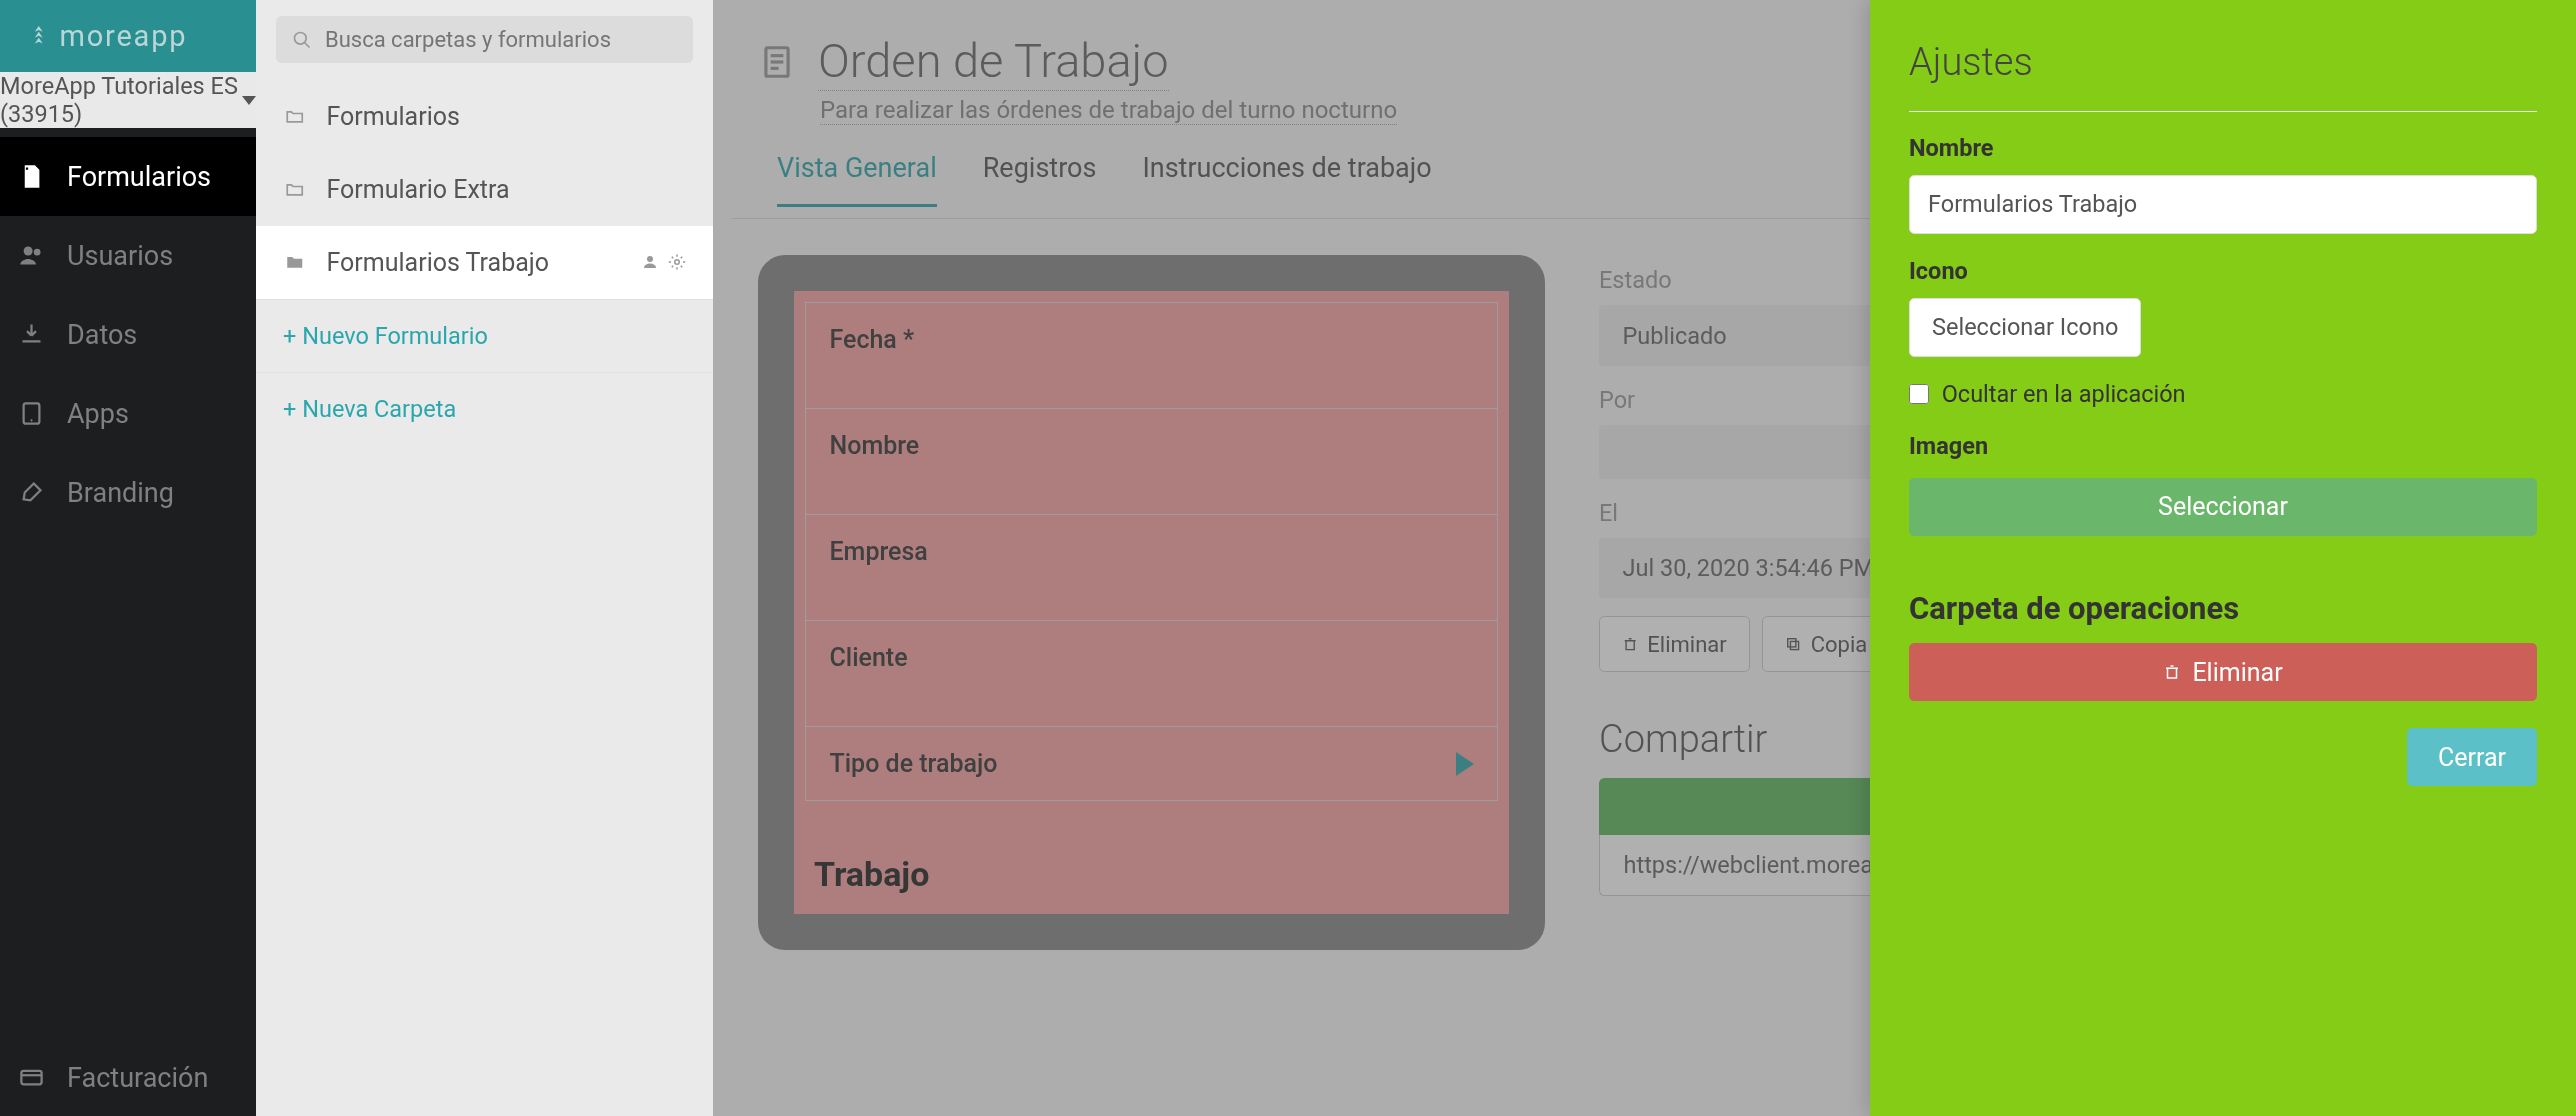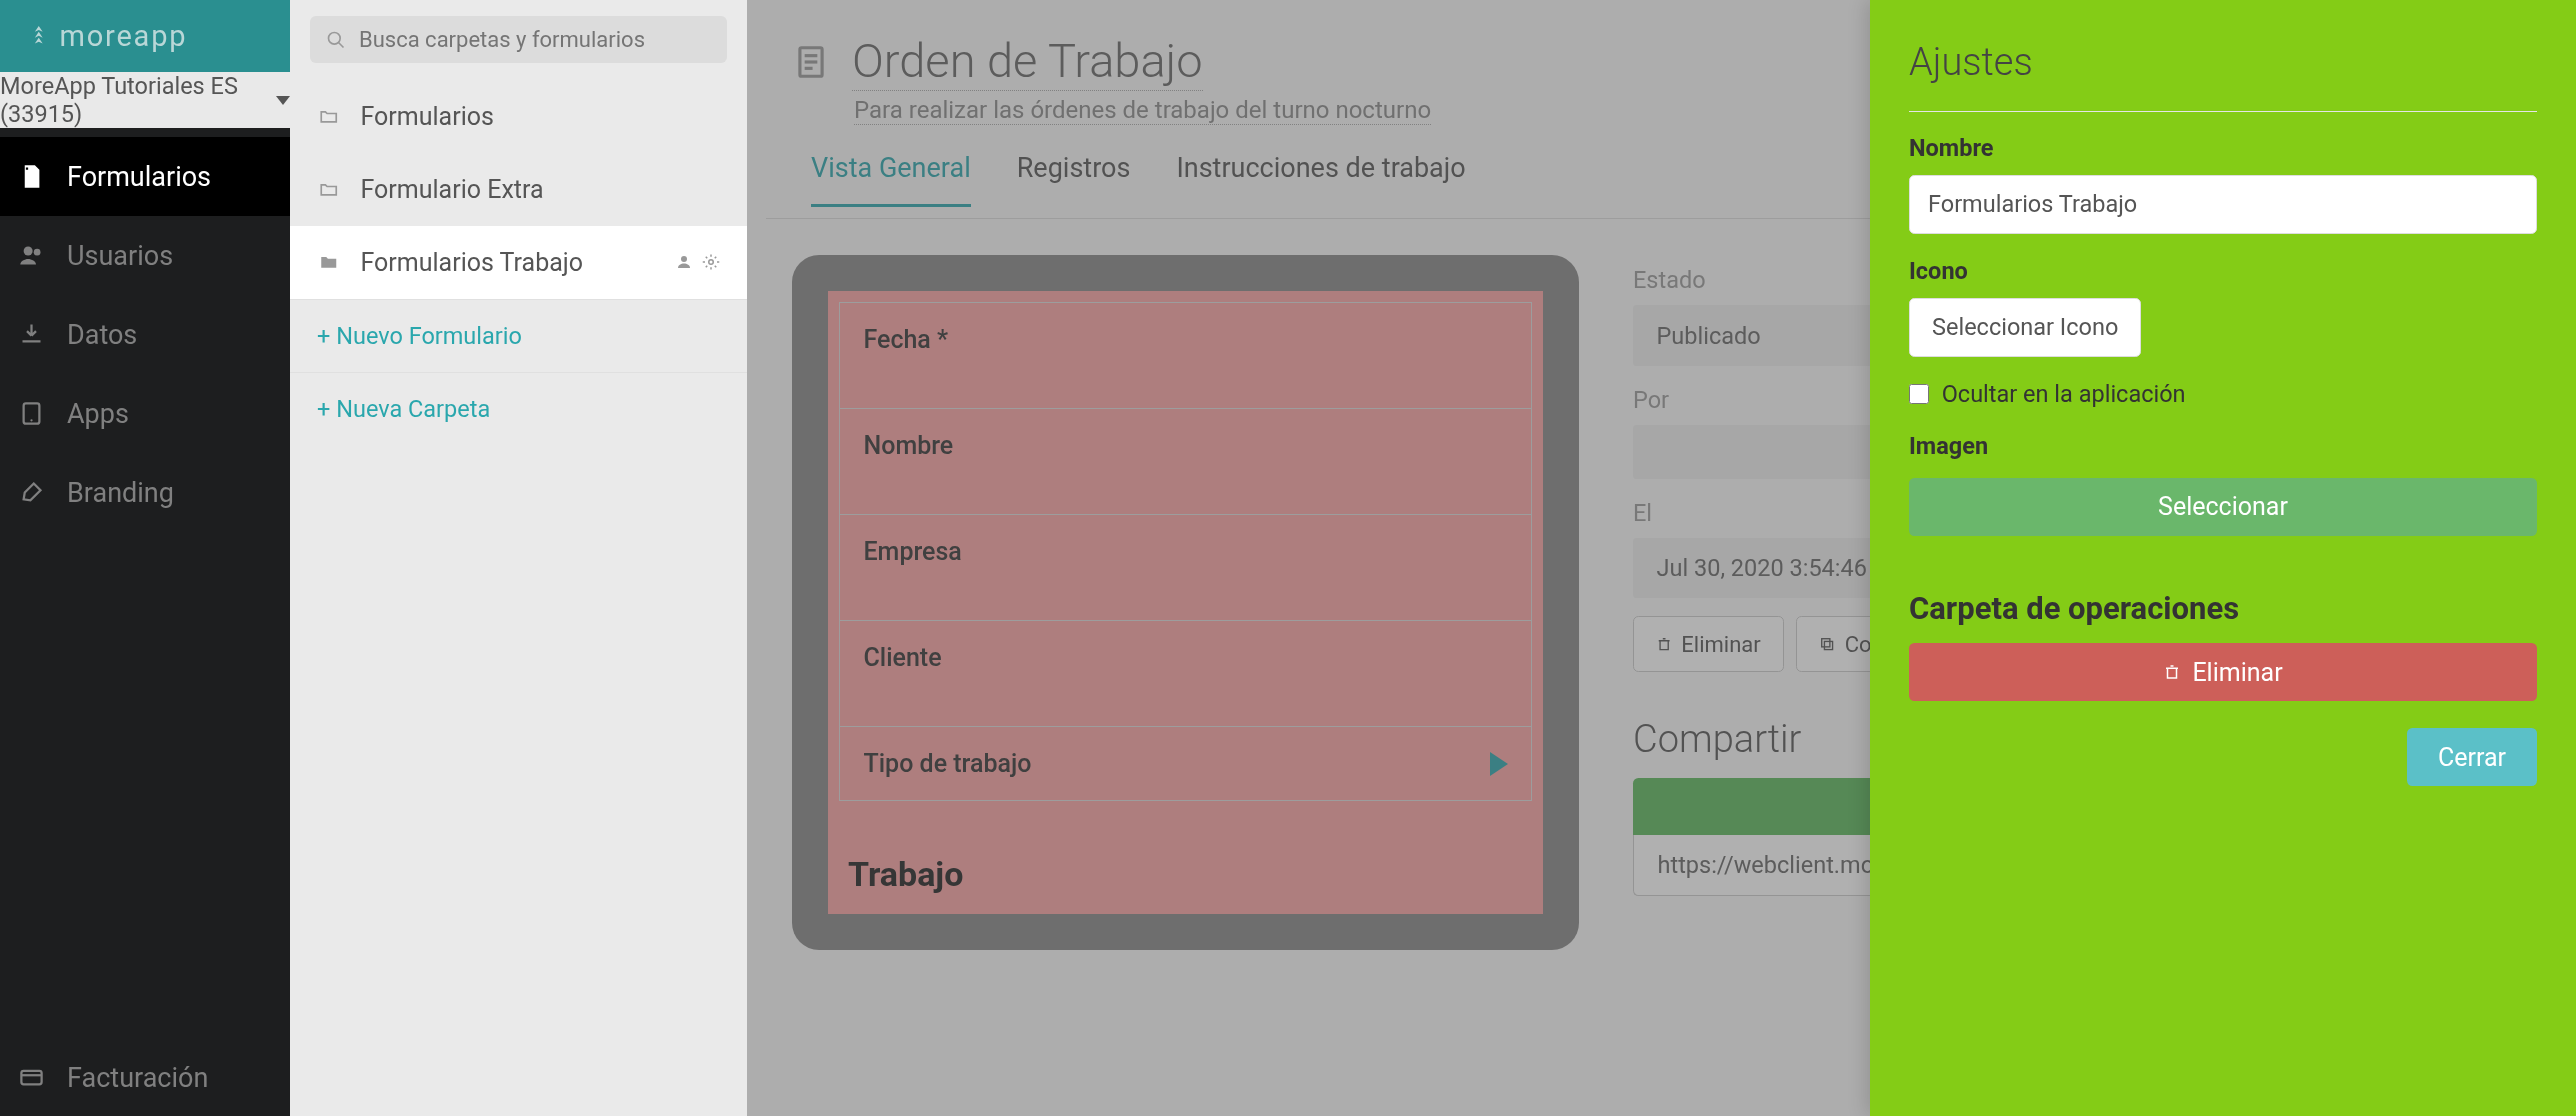--- a/index.html
+++ b/index.html
@@ -14,21 +14,21 @@
     }
     .app {
       display: flex;
       width: 2576px;
       height: 1117px;
       transform-origin: top left;
     }
     
     
     .nav-dark {
-      width: 290px;
+      width: 256px;
       background: #1d1e1f;
       display: flex;
       flex-direction: column;
       flex-shrink: 0;
     }
     .brand-bar {
       height: 72px;
       background: #2a8f90;
       display: flex;
       align-items: center;

